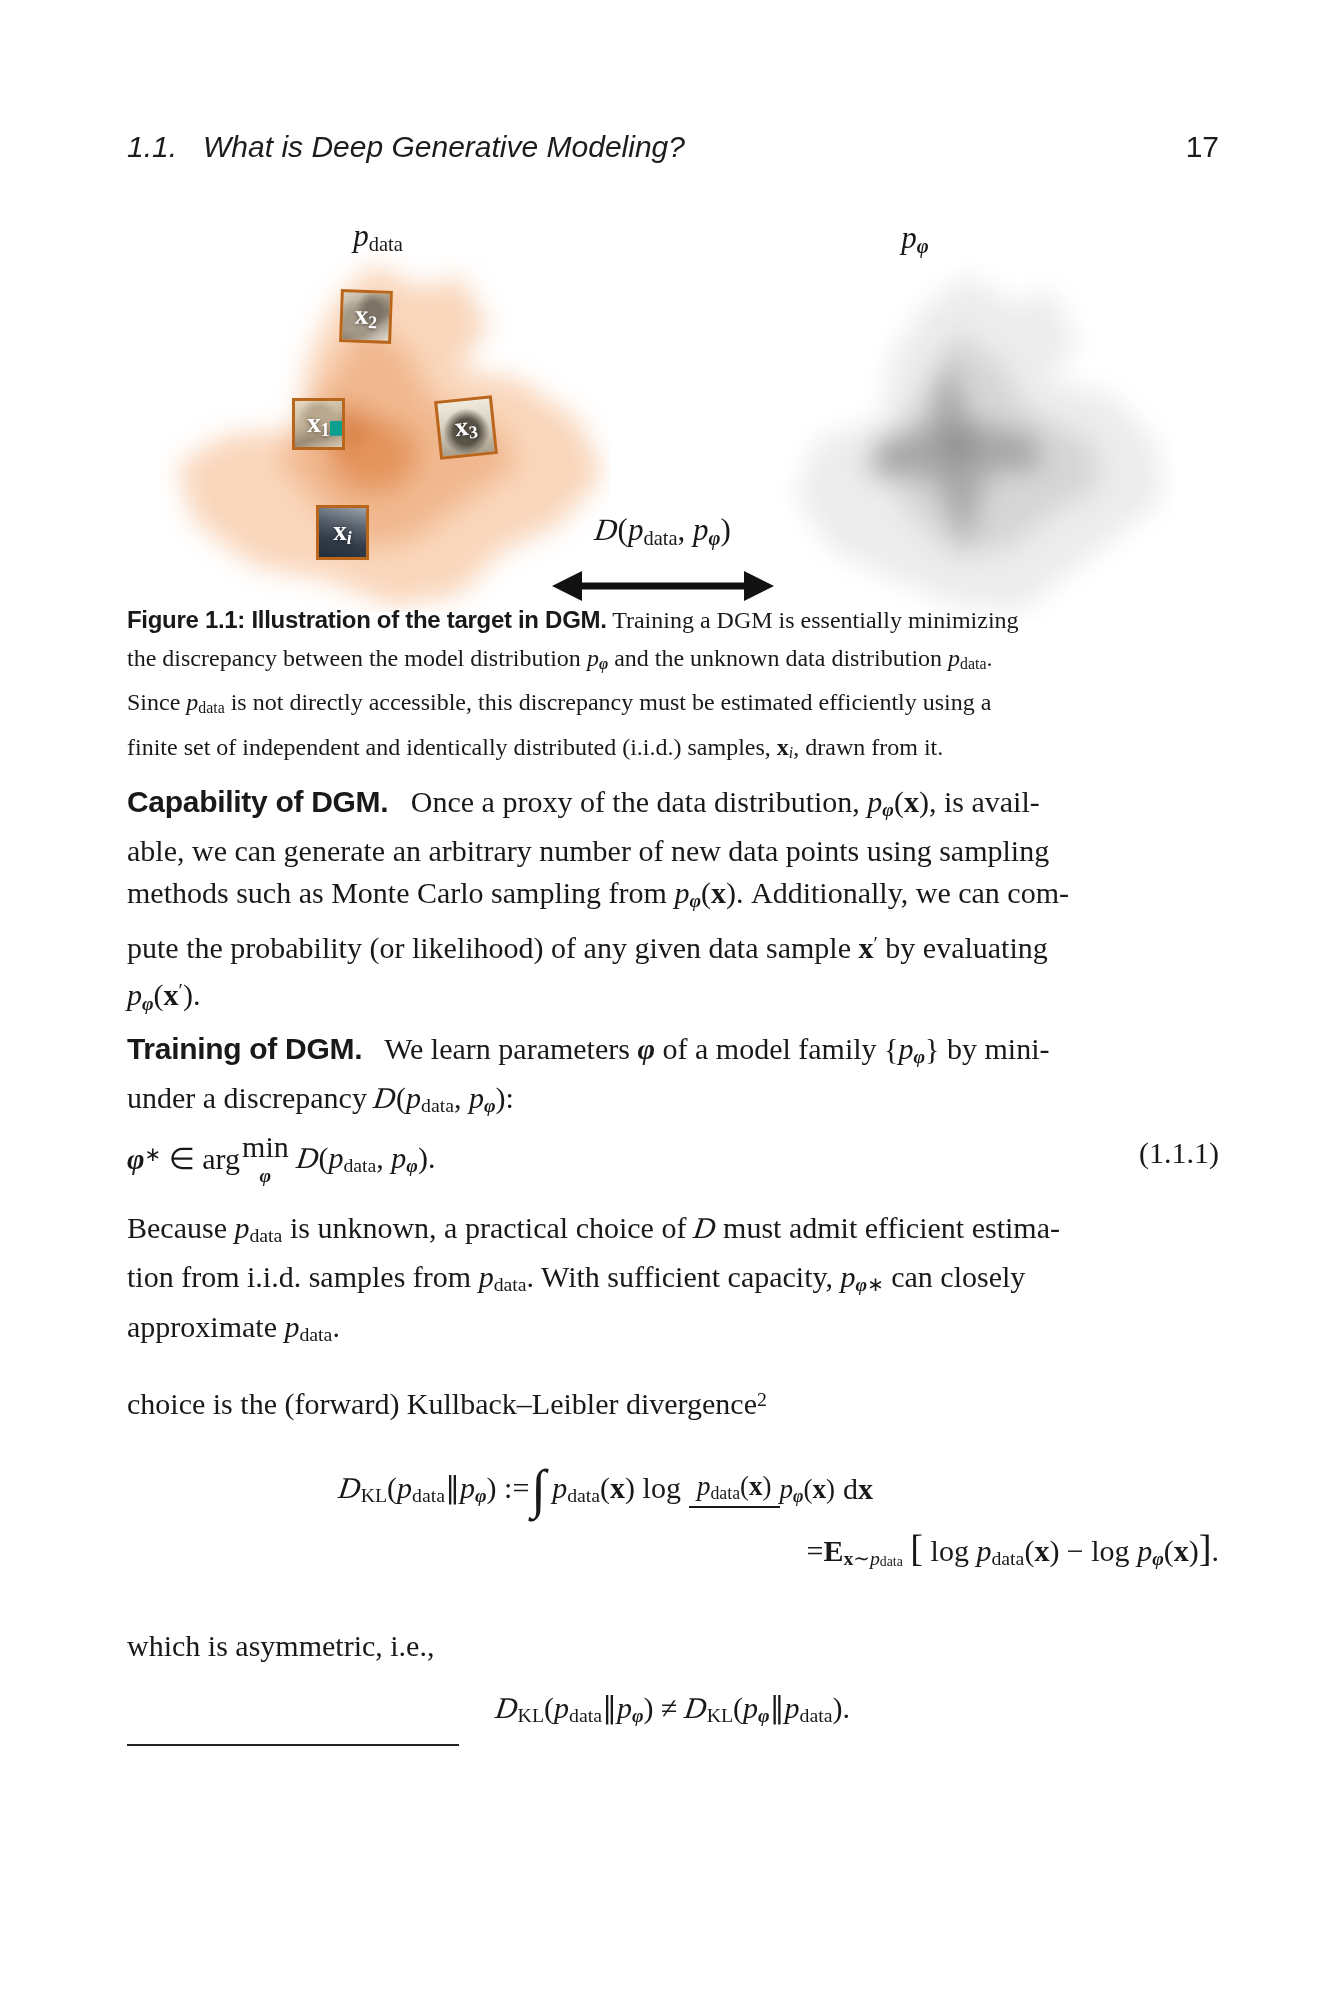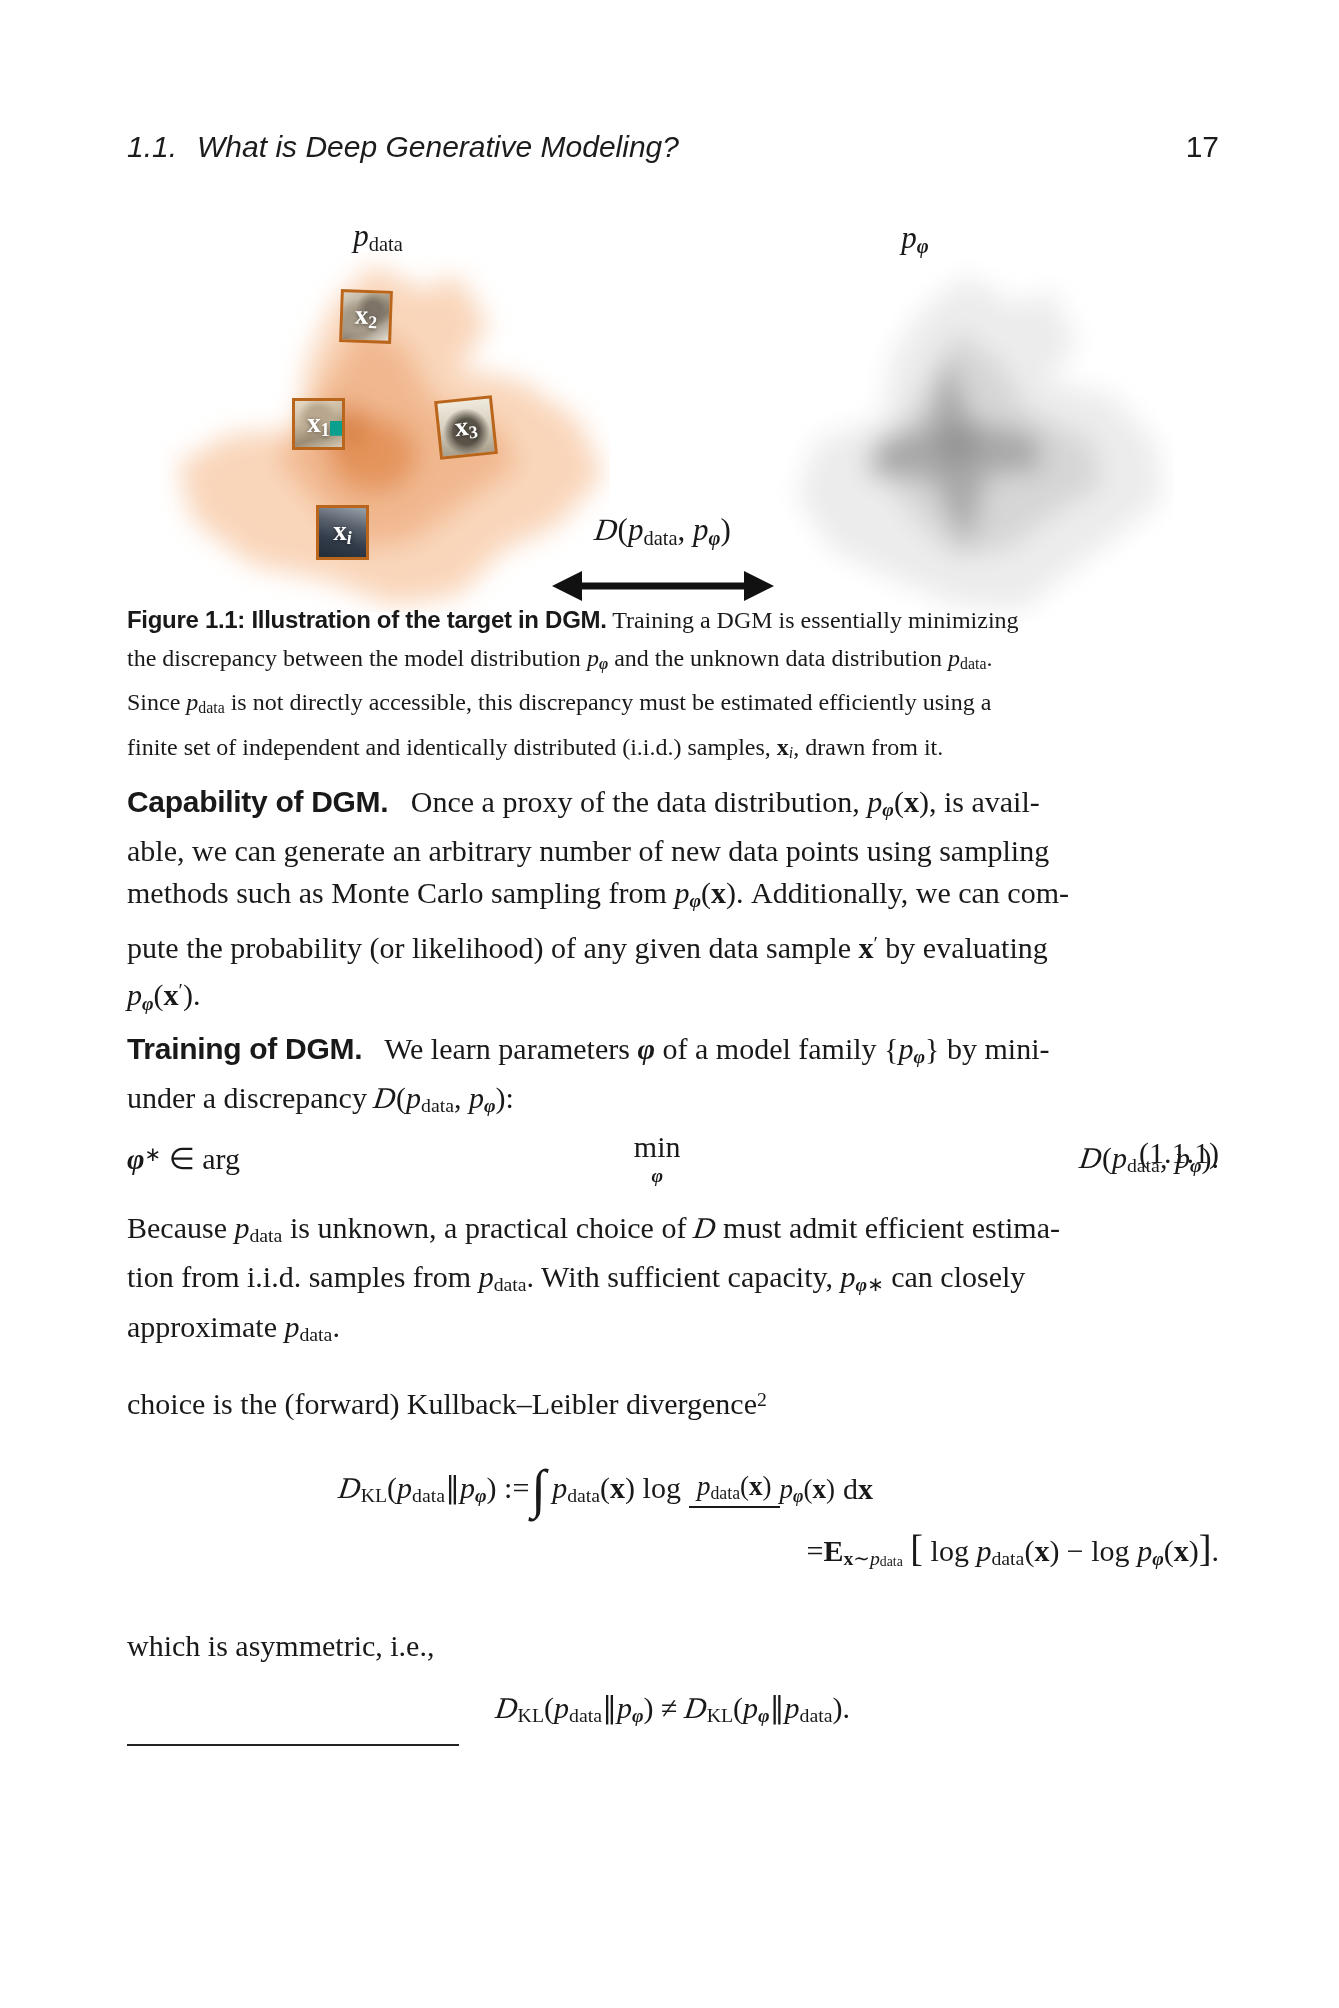--- a/index.html
+++ b/index.html
@@ -3,21 +3,21 @@
 <meta charset="utf-8">
 <style>
   html,body{margin:0;padding:0;background:#e9e9e9;}
   .page{position:relative;width:1339px;height:2008px;background:#ffffff;
         font-family:"Liberation Serif",serif;color:#191919;overflow:hidden;margin:0 auto;}
 
   
   .hdr{position:absolute;left:127px;top:130px;width:1092px;display:flex;
        justify-content:space-between;align-items:baseline;
        font-family:"Liberation Sans",sans-serif;font-style:italic;font-size:30px;color:#1c1c1c;}
-  .hdr .sec{margin-right:20px;}
+  .hdr .sec{margin-right:26px;}
   .hdr .pageno{font-style:normal;}
 
   
   .fig{position:absolute;left:0;top:160px;width:1339px;height:470px;}
   .flabel{position:absolute;font-size:31px;text-align:center;white-space:pre;}
   .blob{position:absolute;}
   .blob svg{display:block;}
   .thumb{position:absolute;border:3px solid #b9661c;box-sizing:border-box;
          display:flex;align-items:center;justify-content:center;}
   .thumb .lbl{color:#ffffff;font-weight:700;font-size:27px;
@@ -43,21 +43,21 @@
   .t-sub{font-size:66%;vertical-align:-0.22em;}
   .t-subi{font-size:66%;vertical-align:-0.22em;font-style:italic;}
   .t-subbi{font-size:66%;vertical-align:-0.22em;font-style:italic;font-weight:700;}
   .t-subbr{font-size:66%;vertical-align:-0.22em;font-weight:700;}
   .t-sub2{font-size:46%;vertical-align:-0.38em;}
   .t-sup{font-size:66%;vertical-align:0.42em;}
   .t-big{font-size:128%;}
 
   
   .eqrow{display:flex;align-items:center;font-size:30px;}
-  .eqrow.centered{justify-content:space-between;}
+  .eqrow.centered{justify-content:flex-start;}
   .eq-tag{position:absolute;right:0;top:18px;font-size:30px;}
   .underset{display:inline-flex;flex-direction:column;align-items:center;
             line-height:1;vertical-align:middle;margin:0 8px 0 2px;}
   .underset .us-top{}
   .underset .us-bot{font-size:66%;font-style:italic;font-weight:700;margin-top:4px;}
   .intsign{font-size:54px;font-weight:400;margin:0 6px 0 2px;line-height:1;}
   .frac{display:inline-flex;align-items:center;
         vertical-align:middle;margin:0 8px;font-size:27px;line-height:1.25;text-align:center;}
   .frac .fnum{border-bottom:2px solid #191919;padding:0 8px 2px 8px;}
   .frac .fden{padding-top:2px;}

